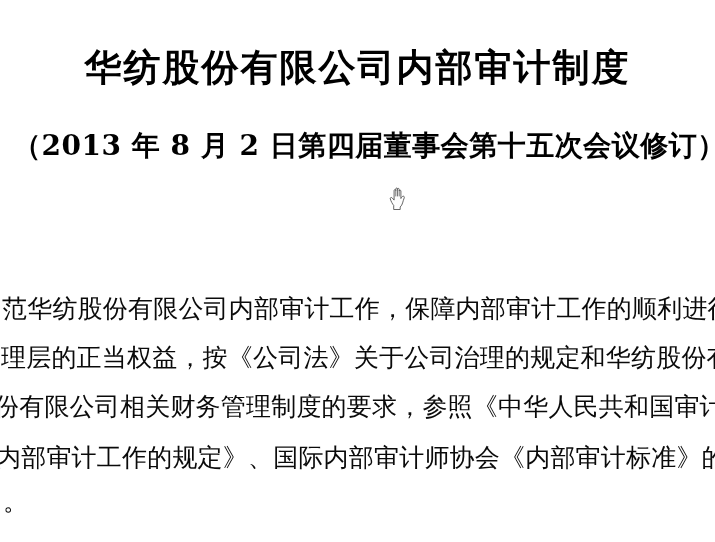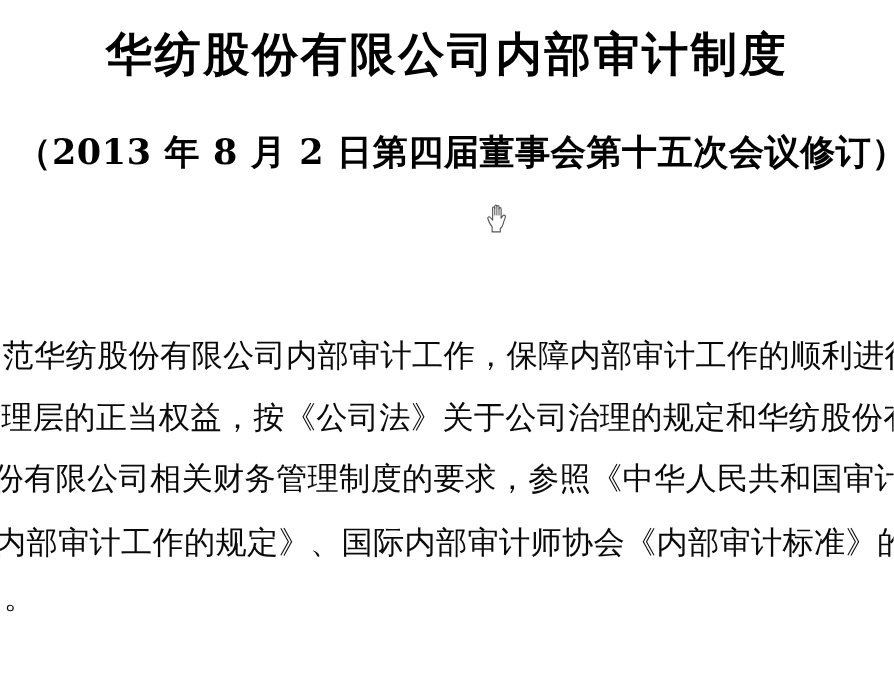--- a/index.html
+++ b/index.html
@@ -8,20 +8,21 @@
     background: #ffffff;
   }
   .page {
     position: relative;
     width: 715px;
     height: 500px;
     background: #ffffff;
     overflow: hidden;
     font-family: "DejaVu Serif", "Liberation Serif", serif;
     color: #000000;
+    margin-top: 24px;
   }
   .doc-title {
     position: absolute;
     top: 22px;
     left: 0;
     width: 715px;
     margin: 0;
     text-align: center;
     font-family: "DejaVu Sans", "Liberation Sans", sans-serif;
     font-weight: 700;

